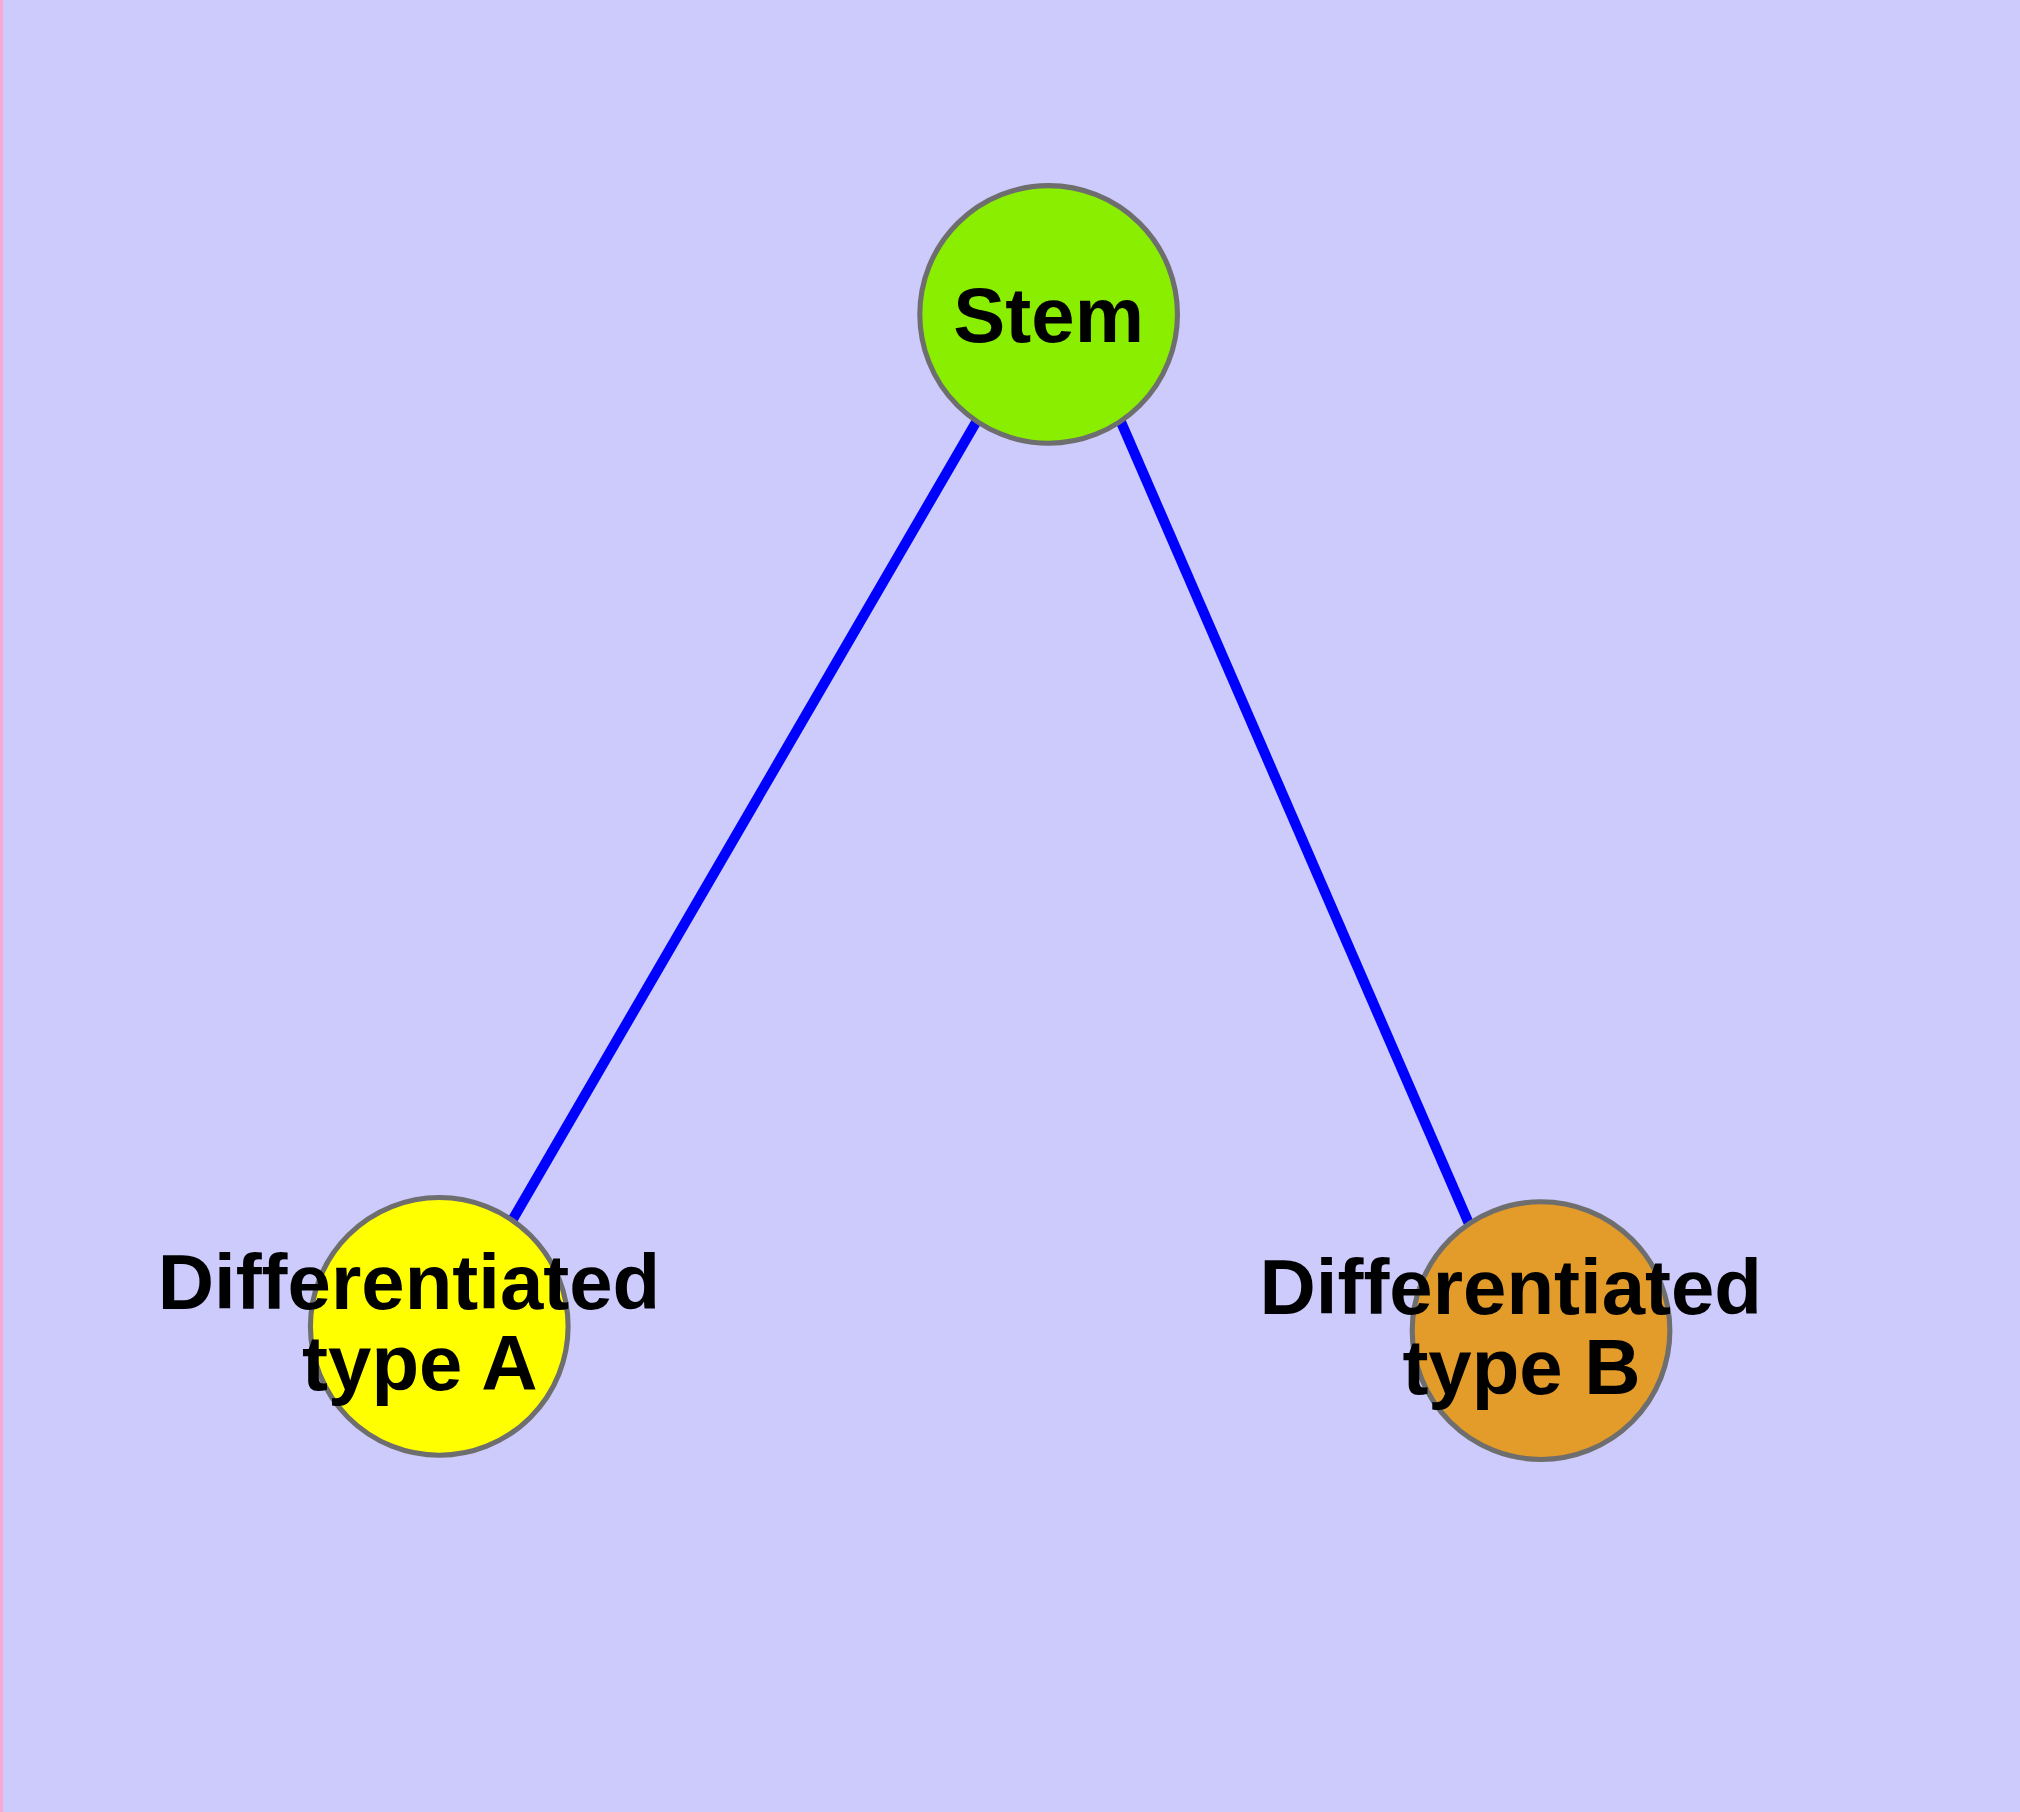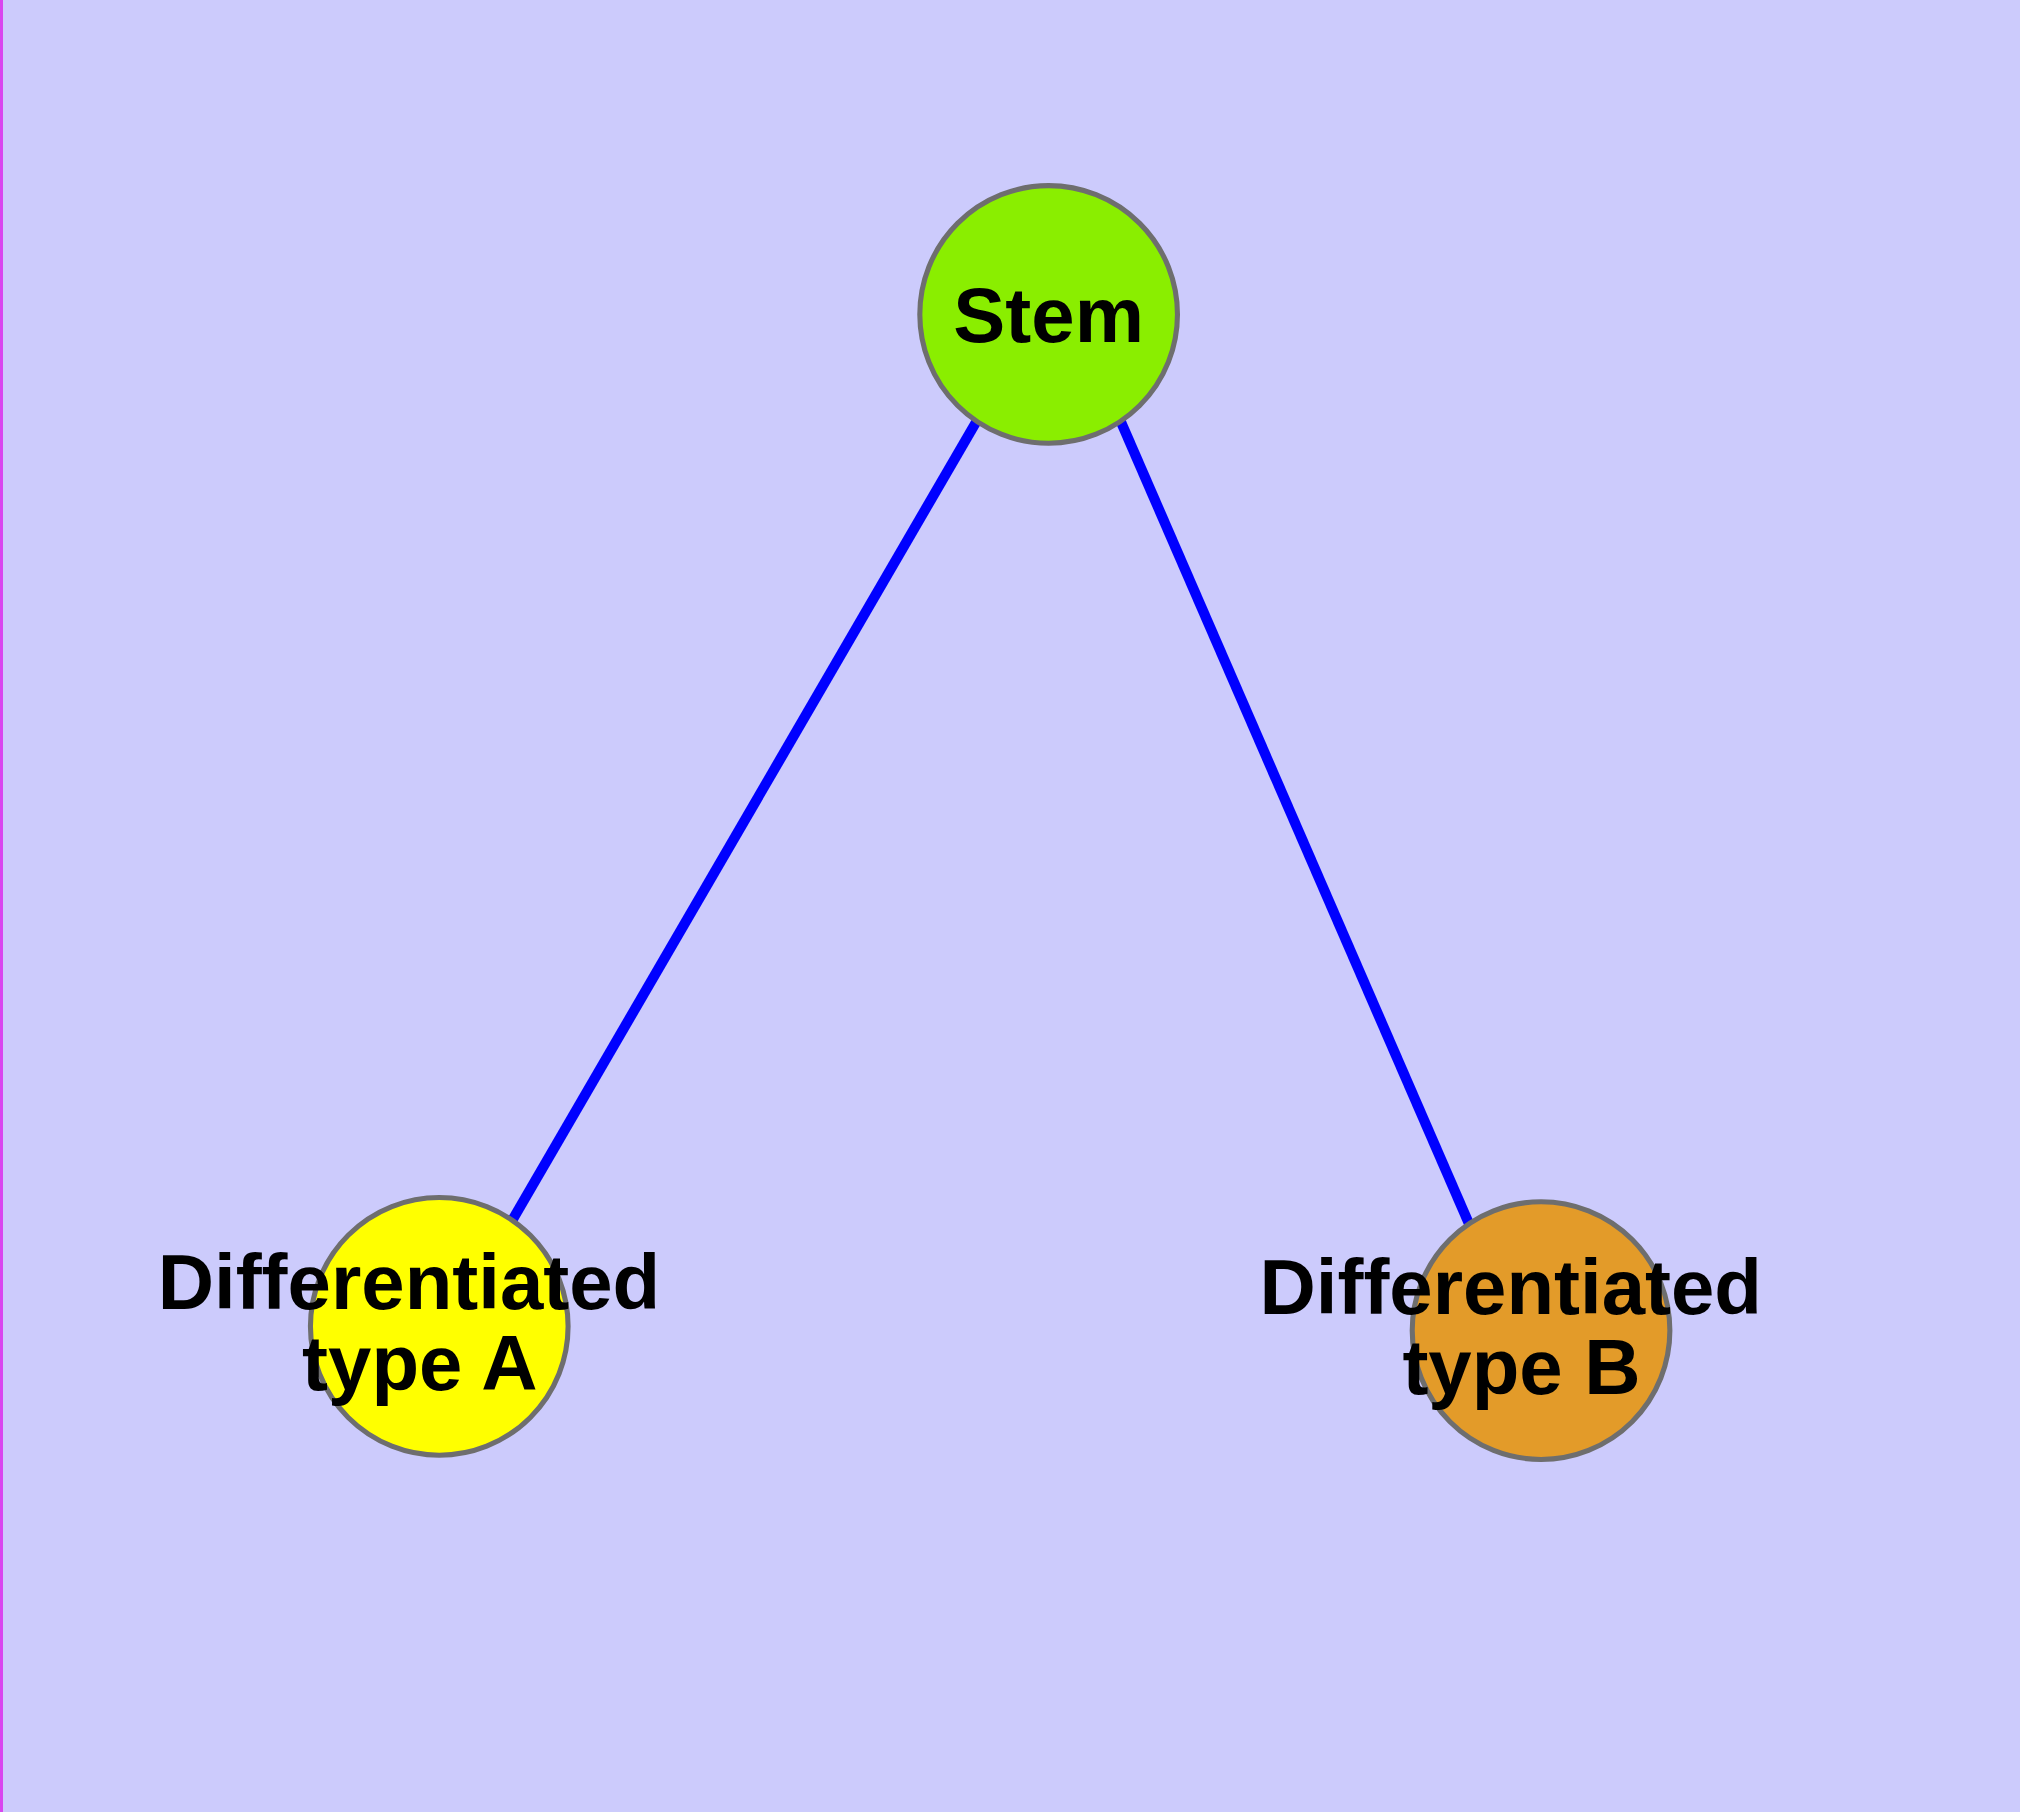--- a/index.html
+++ b/index.html
@@ -47,21 +47,21 @@
     font-size: 92px;
     fill: #000000;
     text-anchor: middle;
     dominant-baseline: alphabetic;
   }
   .node-label tspan { }
 </style>
 </head>
 <body>
 
-<div id="canvas" style="background: #d946ef;">
+<div id="canvas" style="background: #f9a8d4;">
 
   <div id="plot-background" style="background: rgb(204, 203, 252);"></div>
 
   <svg id="graph-svg" viewBox="0 0 2384 2138" xmlns="http://www.w3.org/2000/svg">
 
     <g>
       <line class="edge-line" x1="1152" y1="497" x2="604" y2="1440" stroke="#0000ff" stroke-width="12"></line>
       <line class="edge-line" x1="1322" y1="497" x2="1733" y2="1444" stroke="#0000ff" stroke-width="12"></line>
     </g>
 

